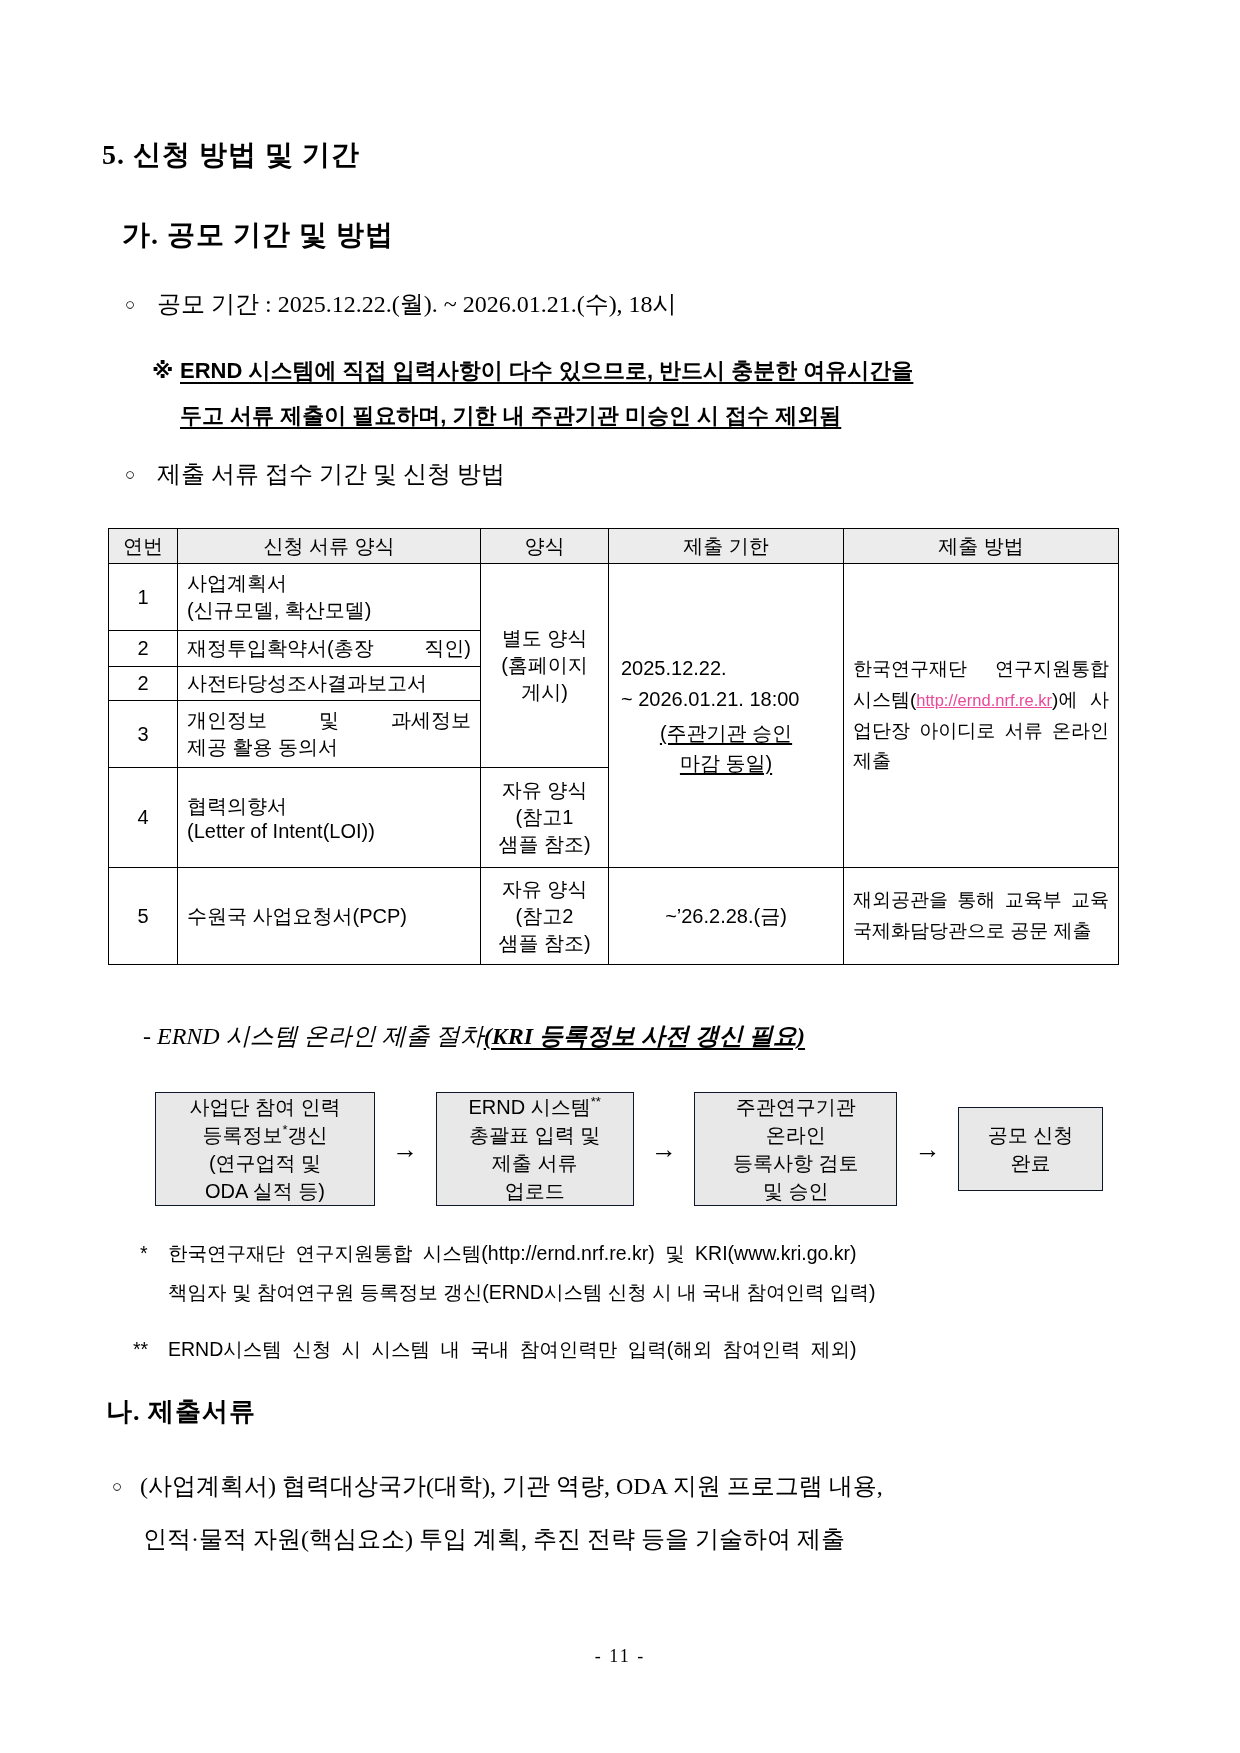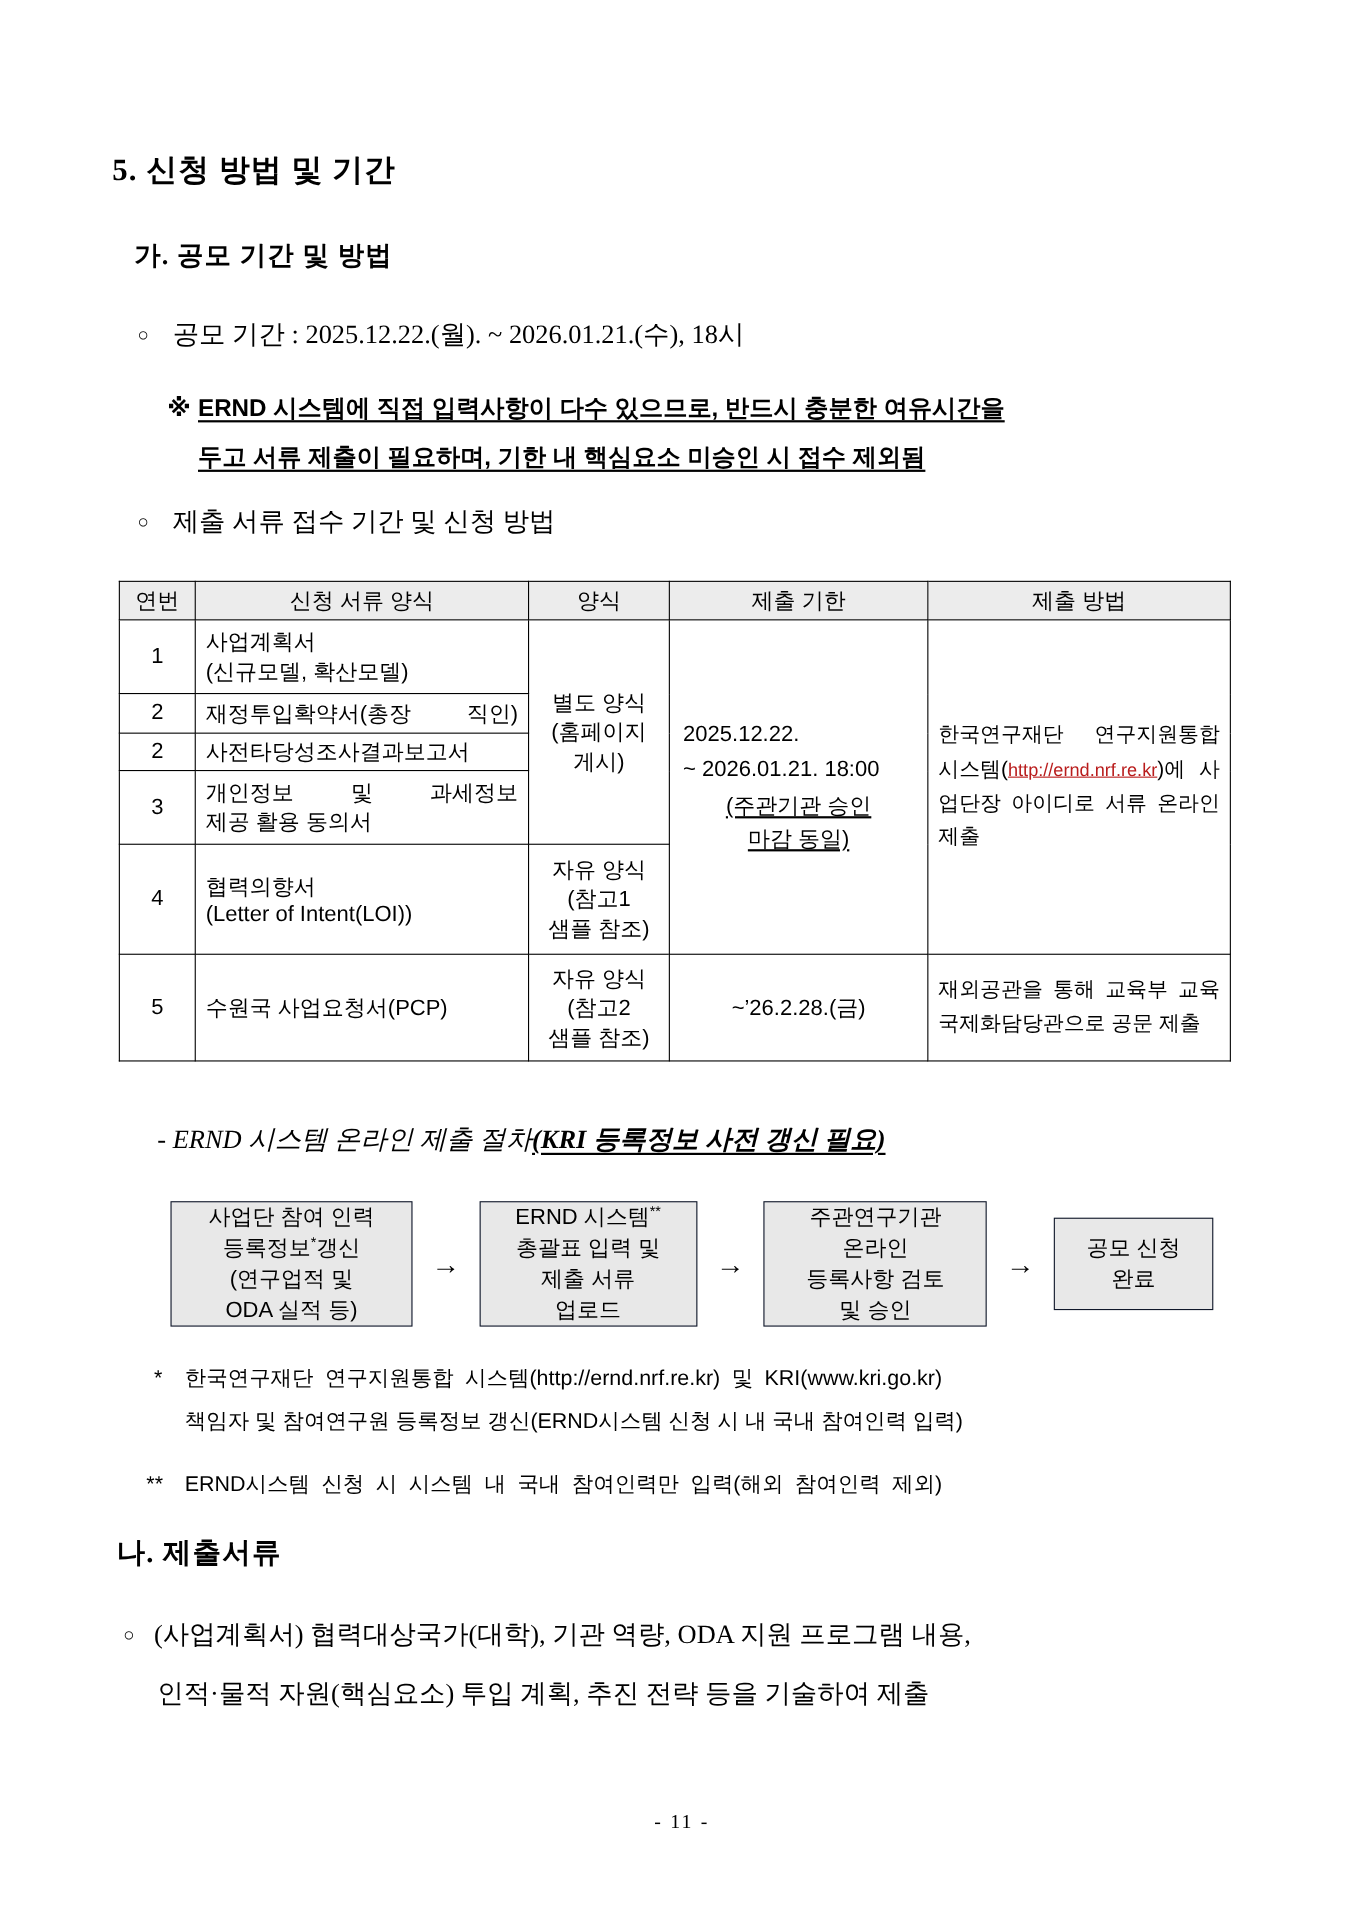--- a/index.html
+++ b/index.html
@@ -5,21 +5,21 @@
   html,body { margin:0; padding:0; background:#fff; }
   .page {
     position:relative; width:1240px; height:1753px; background:#ffffff;
     overflow:hidden; color:#000;
     font-family:"Liberation Serif","DejaVu Serif",serif;
   }
   .abs { position:absolute; }
 
   
   .title  { left:102px; top:136px;  font-size:28px; font-weight:bold; letter-spacing:1px; }
-  .sec-a  { left:122px; top:216px;  font-size:24px; font-weight:bold; letter-spacing:1px; }
+  .sec-a  { left:122px; top:216px;  font-size:28px; font-weight:bold; letter-spacing:1px; }
   .sec-b  { left:106px; top:1394px; font-size:26px; font-weight:bold; letter-spacing:1px;font-family:Liberation Serif, serif; }
 
   
   .line { font-size:24px; }
   .period-line { left:125px; top:288px; }
   .submit-line { left:125px; top:458px; }
   .circ { display:inline-block; width:32px; font-size:17px; vertical-align:2px; }
 
   
   .notice {
@@ -41,21 +41,21 @@
   .doc-table td { vertical-align:middle; }
   .c { text-align:center; }
   .pre { white-space:pre-line; }
   .dist { text-align:justify; text-align-last:justify; }
   .rh1 { height:67px; } .rh2 { height:36px; } .rh3 { height:34px; }
   .rh4 { height:67px; } .rh5 { height:100px; } .rh6 { height:97px; }
   .dl-range { text-align:left; padding-left:3px; line-height:1.55; white-space:pre-line; }
   .dl-note  { text-align:center; line-height:1.5; margin-top:3px; white-space:pre-line;
               text-decoration:underline; text-underline-offset:3px; }
   .method { text-align:justify; font-size:19px; line-height:1.62; padding:2px 7px; }
-  .link { color:#b91c1c; font-size:16.5px; text-decoration:underline; cursor:pointer; }
+  .link { color:#ec4899; font-size:16.5px; text-decoration:underline; cursor:pointer; }
 
   
   .proc-title { left:143px; top:1020px; font-size:24px;font-style:italic; }
   .proc-title .emph { font-weight:bold; }
 
   
   .flow { left:155px; top:1092px; width:948px; display:flex; justify-content:space-between; align-items:center;
           font-family:"Liberation Sans","DejaVu Sans",sans-serif; font-size:20px; }
   .fbox { background:#e8e8e8; border:1px solid #0f172a; display:flex; align-items:center; justify-content:center;
           text-align:center; line-height:28px; }
@@ -90,21 +90,21 @@
 
   <div class="abs title">5. 신청 방법 및 기간</div>
   <div class="abs sec-a">가. 공모 기간 및 방법</div>
 
   <div class="abs line period-line">
     <span class="circ">○</span><span>공모 기간 : 2025.12.22.(월). ~ 2026.01.21.(수), 18시</span>
   </div>
 
   <div class="abs notice">
     <span class="mark">※</span><span class="u">ERND 시스템에 직접 입력사항이 다수 있으므로, 반드시 충분한 여유시간을</span><br>
-    <span class="u nline2">두고 서류 제출이 필요하며, 기한 내 핵심요소 미승인 시 접수 제외됨</span>
+    <span class="u nline2">두고 서류 제출이 필요하며, 기한 내 주관기관 미승인 시 접수 제외됨</span>
   </div>
 
   <div class="abs line submit-line">
     <span class="circ">○</span><span>제출 서류 접수 기간 및 신청 방법</span>
   </div>
 
   <table class="abs doc-table">
     <colgroup>
       <col style="width:69px">
         <col style="width:303px">

